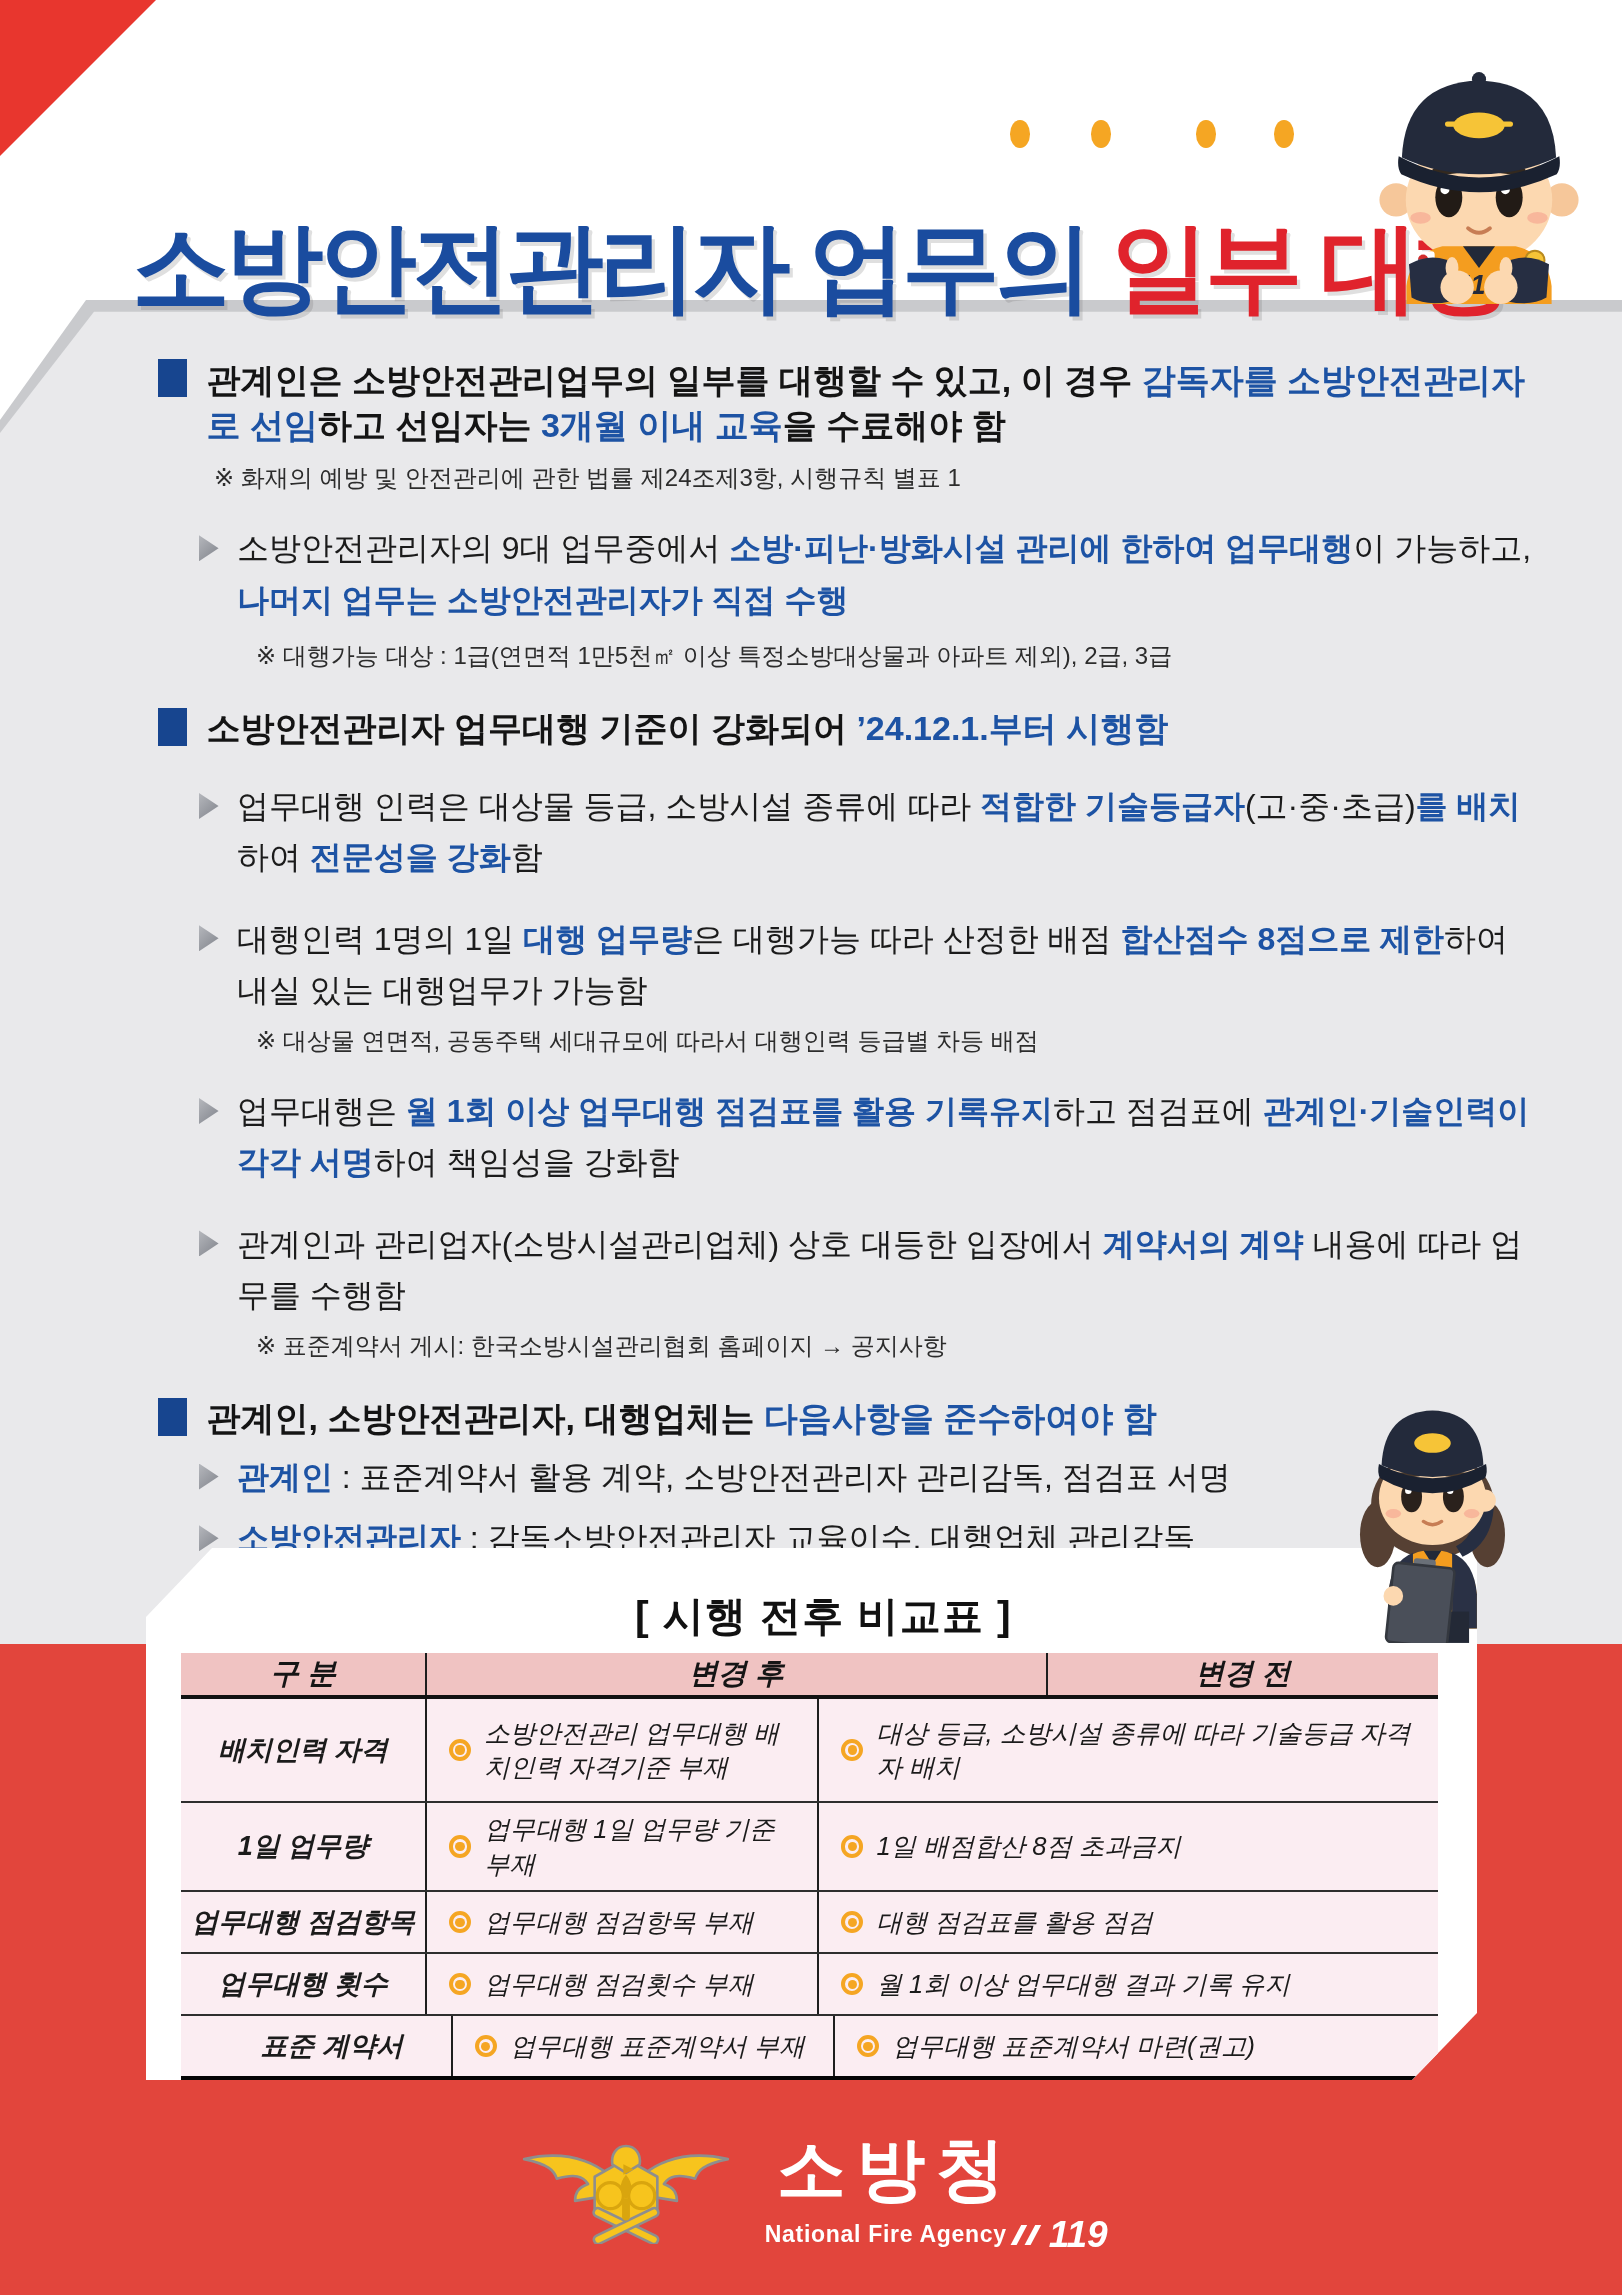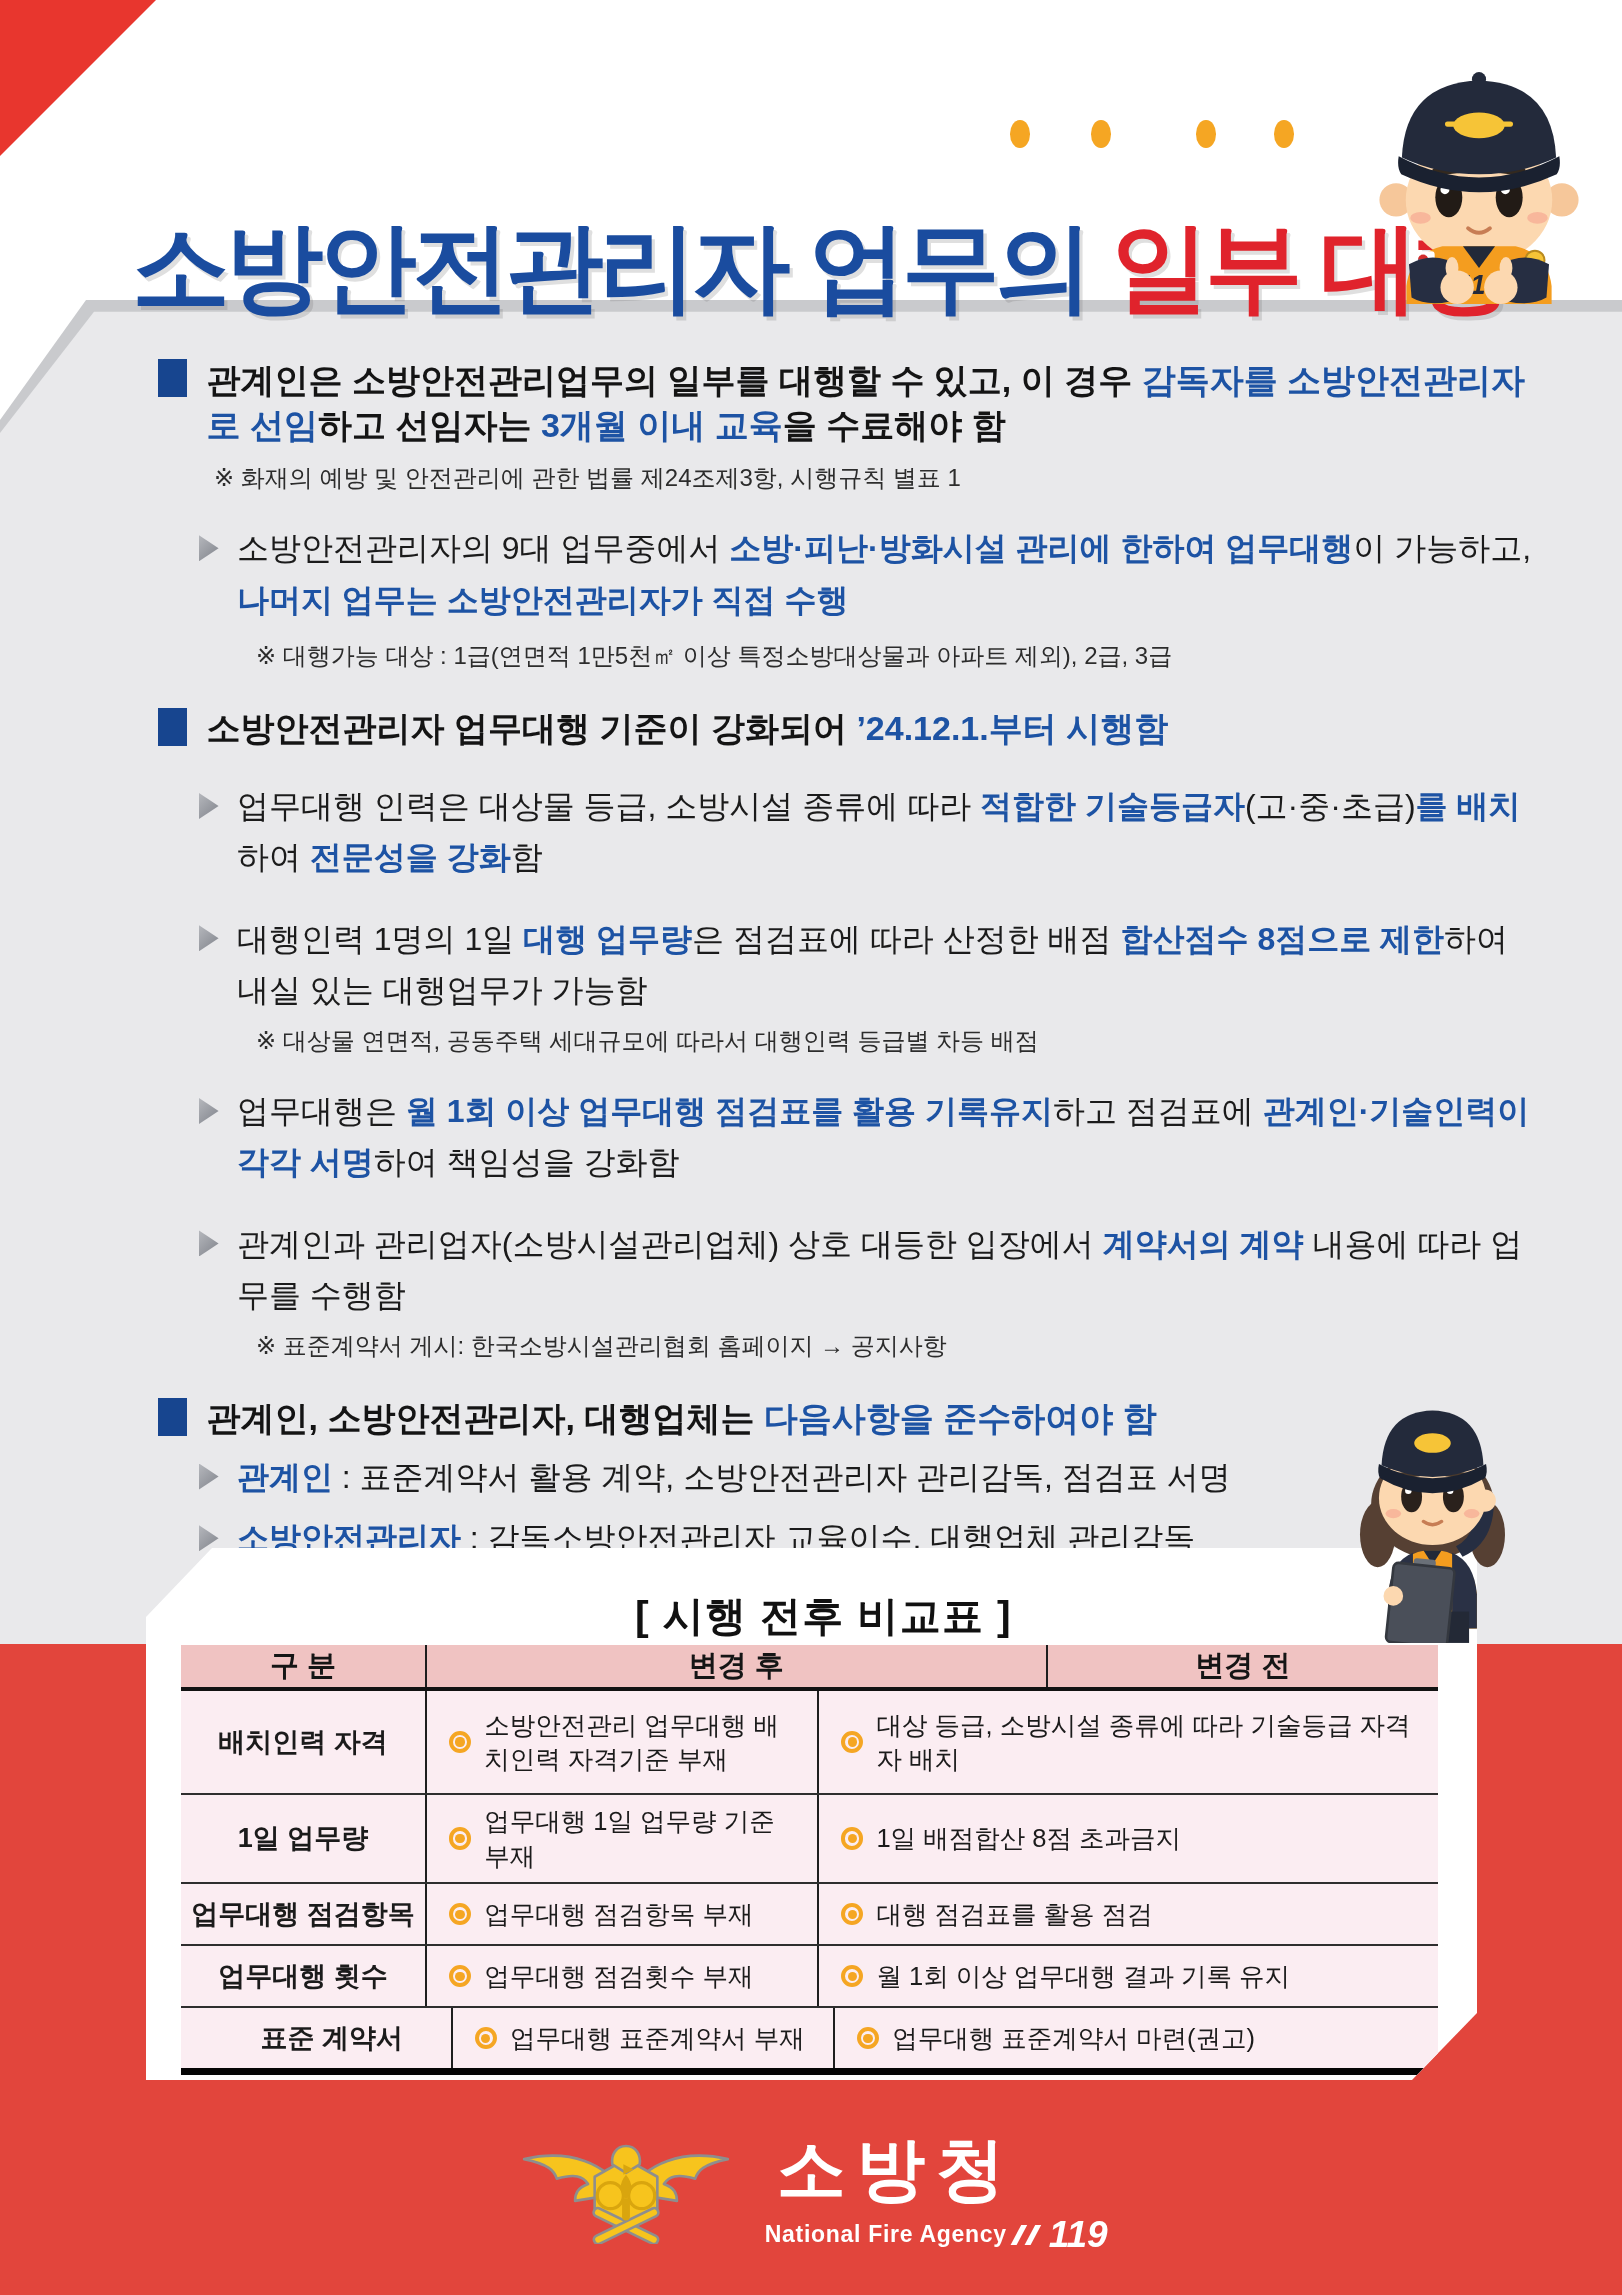--- a/index.html
+++ b/index.html
@@ -44,21 +44,21 @@
   .sec3 { margin-top:33px; }
   .sec3 .b-item { margin-top:10.5px; }
   .sec3 .sec-h { margin-bottom:6.5px; }
   
   .red-band { position:absolute; left:0; top:1644px; width:1623px; height:652px; background:#e2453c; z-index:3; }
   
   .card { position:absolute; left:146px; top:1548px; width:1331px; height:532px; background:#ffffff;
     clip-path:polygon(66px 0,100% 0,100% 465px,1266px 100%,0 100%,0 69px); z-index:4; }
   .card-title { position:absolute; left:0; top:29px; width:100%; text-align:center; margin:12px;
     font-size:41px; font-weight:800; color:#111; letter-spacing:1.3px; }
-  .cmp-table { position:absolute; left:35px; top:97px; width:1257px; }
+  .cmp-table { position:absolute; left:35px; top:105px; width:1257px;font-style:italic; }
   .trow { display:flex; align-items:stretch; }
   .thead { background:#f0c3c2; border-bottom:4.6px solid #121212; }
   .tbody-row { background:#fbedf2; border-bottom:2.6px solid #2e2e2e; }
   .tbody-row.last { border-bottom:7.2px solid #050505;padding-left:32px; }
   .cell { box-sizing:border-box; display:flex; align-items:center; }
   .cell + .cell { border-left:2px solid #1e1e1e; }
   .c1 { width:19.4%; justify-content:center; }
   .c2 { width:31.2%; }
   .c3 { width:49.4%; }
   .thead .cell { justify-content:center; font-size:29px; font-weight:700; color:#151515; min-height:42px; }
@@ -150,21 +150,21 @@
       <h3 class="sec-h">
           <span class="sq"></span>
         <span><span>소방안전관리자 업무대행 기준이 강화되어 </span><span class="bl">’24.12.1.부터 시행함</span></span>
       </h3>
       <div class="b-item">
           <span class="tri"></span>
         <p><span>업무대행 인력은 대상물 등급, 소방시설 종류에 따라 </span><span class="bl">적합한 기술등급자</span><span>(고·중·초급)</span><span class="bl">를 배치</span><span>하여 </span><span class="bl">전문성을 강화</span><span>함</span></p>
       </div>
       <div class="b-item">
           <span class="tri"></span>
-        <p><span>대행인력 1명의 1일 </span><span class="bl">대행 업무량</span><span>은 점검표에 따라 산정한 배점 </span><span class="bl">합산점수 8점으로 제한</span><span>하여 내실 있는 대행업무가 가능함</span></p>
+        <p><span>대행인력 1명의 1일 </span><span class="bl">대행 업무량</span><span>은 대행가능 따라 산정한 배점 </span><span class="bl">합산점수 8점으로 제한</span><span>하여 내실 있는 대행업무가 가능함</span></p>
       </div>
       <p class="note under">※ 대상물 연면적, 공동주택 세대규모에 따라서 대행인력 등급별 차등 배점</p>
       <div class="b-item">
           <span class="tri"></span>
         <p><span>업무대행은 </span><span class="bl">월 1회 이상 업무대행 점검표를 활용 기록유지</span><span>하고 점검표에 </span><span class="bl">관계인·기술인력이 각각 서명</span><span>하여 책임성을 강화함</span></p>
       </div>
       <div class="b-item">
           <span class="tri"></span>
         <p><span>관계인과 관리업자(소방시설관리업체) 상호 대등한 입장에서 </span><span class="bl">계약서의 계약</span><span> 내용에 따라 업무를 수행함</span></p>
       </div>

